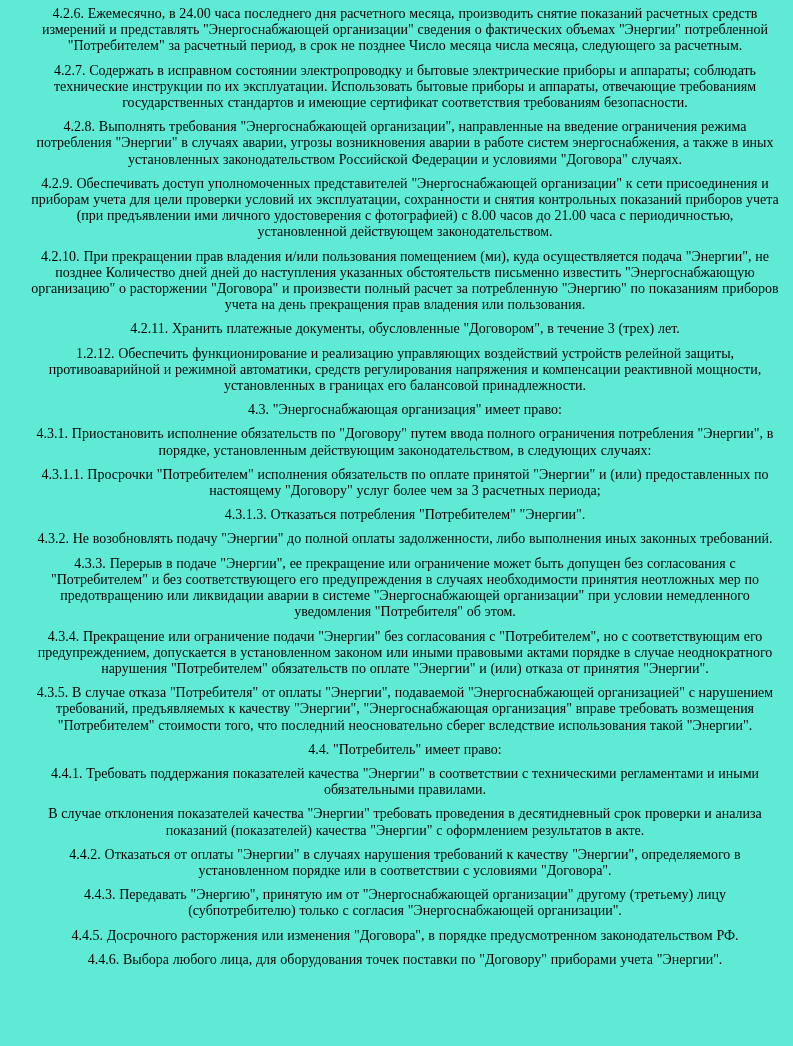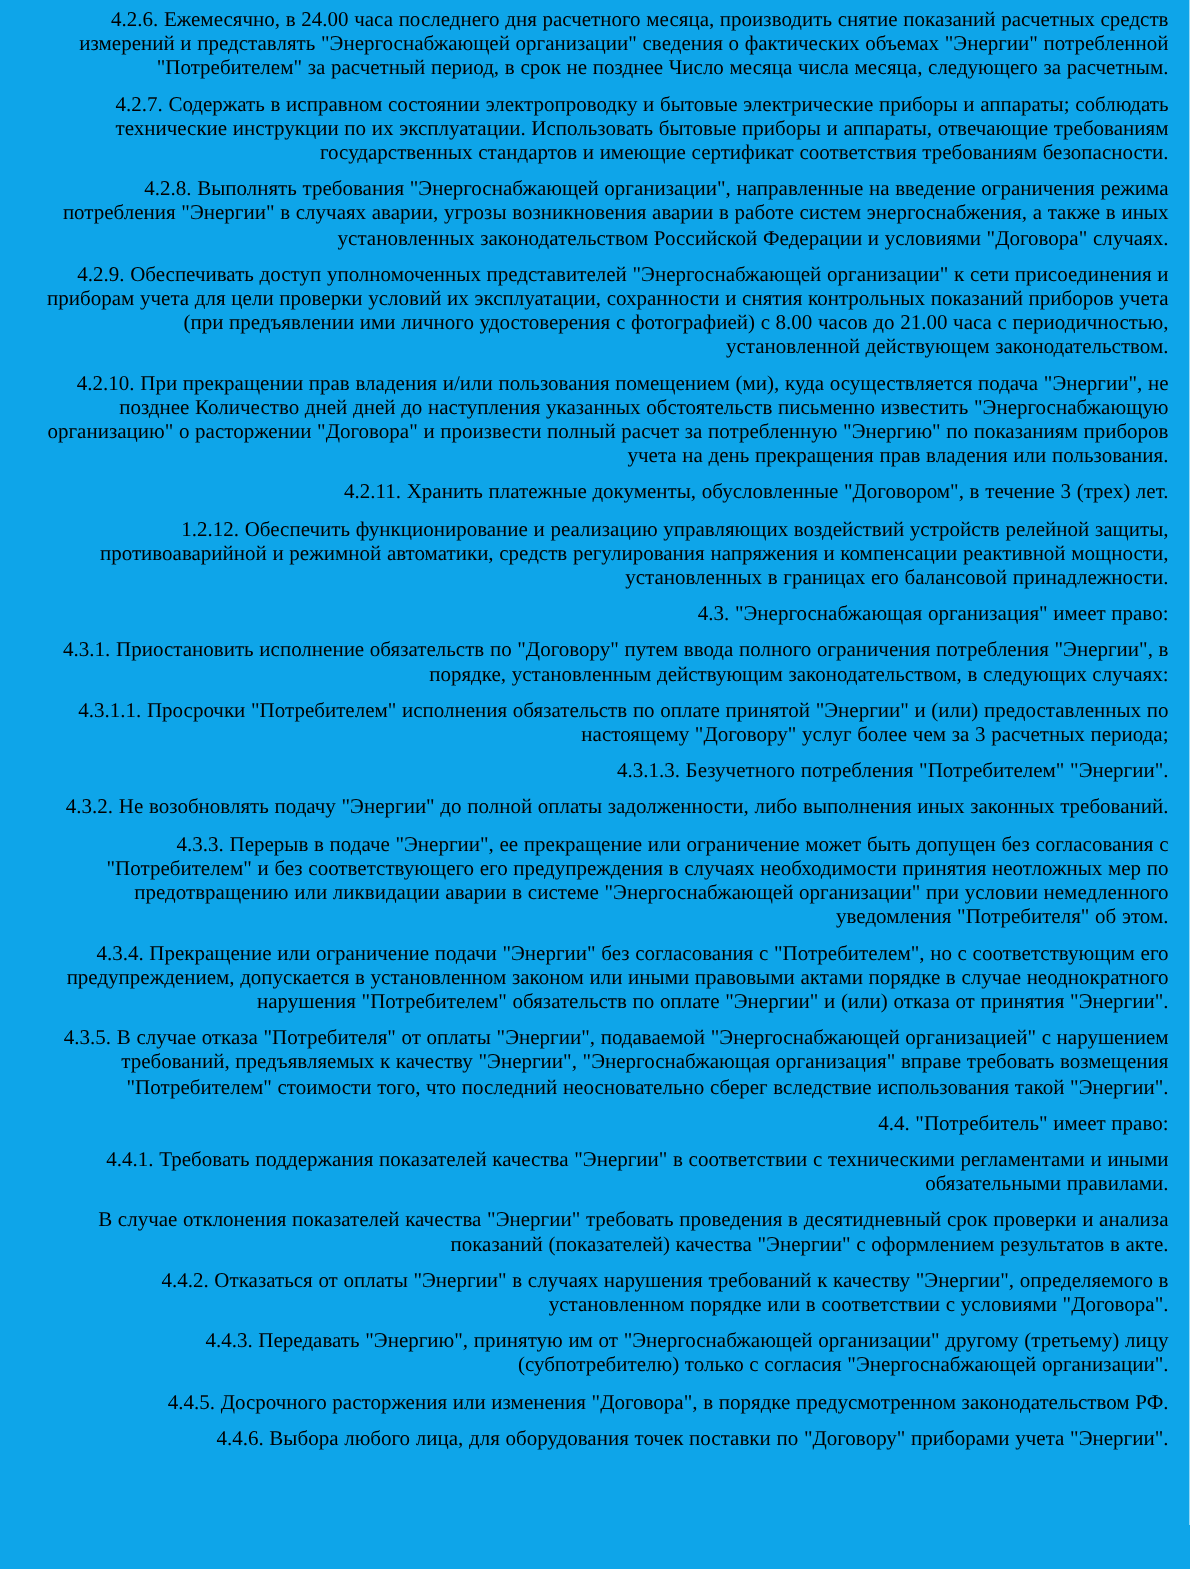--- a/index.html
+++ b/index.html
@@ -4,28 +4,28 @@
 <style>
   html, body {
     margin: 0;
     padding: 0;
     background: #ffffff;
   }
   .page {
     width: 793px;
     height: 1046px;
     box-sizing: border-box;
-    background: #0ea5e9;
+    background: #5eead4;
     color: #000000;
     font-family: "Liberation Serif", "DejaVu Serif", serif;
     font-size: 14px;
     line-height: 16.2px;
     padding: 6px 14px 0 31px;
     overflow: hidden;
-    text-align: right;
+    text-align: center;
   }
   .page p {
     margin: 0 0 8px 0;
     padding: 0;
     word-spacing: 0.02em;
   }
 </style>
 </head>
 <body>
 
@@ -33,21 +33,21 @@
   <p>4.2.6. Ежемесячно, в 24.00 часа последнего дня расчетного месяца, производить снятие показаний расчетных средств измерений и представлять "Энергоснабжающей организации" сведения о фактических объемах "Энергии" потребленной "Потребителем" за расчетный период, в срок не позднее Число месяца числа месяца, следующего за расчетным.</p>
   <p>4.2.7. Содержать в исправном состоянии электропроводку и бытовые электрические приборы и аппараты; соблюдать технические инструкции по их эксплуатации. Использовать бытовые приборы и аппараты, отвечающие требованиям государственных стандартов и имеющие сертификат соответствия требованиям безопасности.</p>
   <p>4.2.8. Выполнять требования "Энергоснабжающей организации", направленные на введение ограничения режима потребления "Энергии" в случаях аварии, угрозы возникновения аварии в работе систем энергоснабжения, а также в иных установленных законодательством Российской Федерации и условиями "Договора" случаях.</p>
   <p>4.2.9. Обеспечивать доступ уполномоченных представителей "Энергоснабжающей организации" к сети присоединения и приборам учета для цели проверки условий их эксплуатации, сохранности и снятия контрольных показаний приборов учета (при предъявлении ими личного удостоверения с фотографией) с 8.00 часов до 21.00 часа с периодичностью, установленной действующем законодательством.</p>
   <p>4.2.10. При прекращении прав владения и/или пользования помещением (ми), куда осуществляется подача "Энергии", не позднее Количество дней дней до наступления указанных обстоятельств письменно известить "Энергоснабжающую организацию" о расторжении "Договора" и произвести полный расчет за потребленную "Энергию" по показаниям приборов учета на день прекращения прав владения или пользования.</p>
   <p>4.2.11. Хранить платежные документы, обусловленные "Договором", в течение 3 (трех) лет.</p>
   <p>1.2.12. Обеспечить функционирование и реализацию управляющих воздействий устройств релейной защиты, противоаварийной и режимной автоматики, средств регулирования напряжения и компенсации реактивной мощности, установленных в границах его балансовой принадлежности.</p>
   <p>4.3. "Энергоснабжающая организация" имеет право:</p>
   <p>4.3.1. Приостановить исполнение обязательств по "Договору" путем ввода полного ограничения потребления "Энергии", в порядке, установленным действующим законодательством, в следующих случаях:</p>
   <p>4.3.1.1. Просрочки "Потребителем" исполнения обязательств по оплате принятой "Энергии" и (или) предоставленных по настоящему "Договору" услуг более чем за 3 расчетных периода;</p>
-  <p>4.3.1.3. Безучетного потребления "Потребителем" "Энергии".</p>
+  <p>4.3.1.3. Отказаться потребления "Потребителем" "Энергии".</p>
   <p>4.3.2. Не возобновлять подачу "Энергии" до полной оплаты задолженности, либо выполнения иных законных требований.</p>
   <p>4.3.3. Перерыв в подаче "Энергии", ее прекращение или ограничение может быть допущен без согласования с "Потребителем" и без соответствующего его предупреждения в случаях необходимости принятия неотложных мер по предотвращению или ликвидации аварии в системе "Энергоснабжающей организации" при условии немедленного уведомления "Потребителя" об этом.</p>
   <p>4.3.4. Прекращение или ограничение подачи "Энергии" без согласования с "Потребителем", но с соответствующим его предупреждением, допускается в установленном законом или иными правовыми актами порядке в случае неоднократного нарушения "Потребителем" обязательств по оплате "Энергии" и (или) отказа от принятия "Энергии".</p>
   <p>4.3.5. В случае отказа "Потребителя" от оплаты "Энергии", подаваемой "Энергоснабжающей организацией" с нарушением требований, предъявляемых к качеству "Энергии", "Энергоснабжающая организация" вправе требовать возмещения "Потребителем" стоимости того, что последний неосновательно сберег вследствие использования такой "Энергии".</p>
   <p>4.4. "Потребитель" имеет право:</p>
   <p>4.4.1. Требовать поддержания показателей качества "Энергии" в соответствии с техническими регламентами и иными обязательными правилами.</p>
   <p>В случае отклонения показателей качества "Энергии" требовать проведения в десятидневный срок проверки и анализа показаний (показателей) качества "Энергии" с оформлением результатов в акте.</p>
   <p>4.4.2. Отказаться от оплаты "Энергии" в случаях нарушения  требований к качеству "Энергии", определяемого в установленном порядке или в соответствии с условиями "Договора".</p>
   <p>4.4.3. Передавать "Энергию", принятую им от "Энергоснабжающей организации"  другому (третьему) лицу (субпотребителю) только с согласия "Энергоснабжающей организации".</p>
   <p>4.4.5.  Досрочного расторжения или изменения "Договора", в порядке предусмотренном законодательством РФ.</p>

